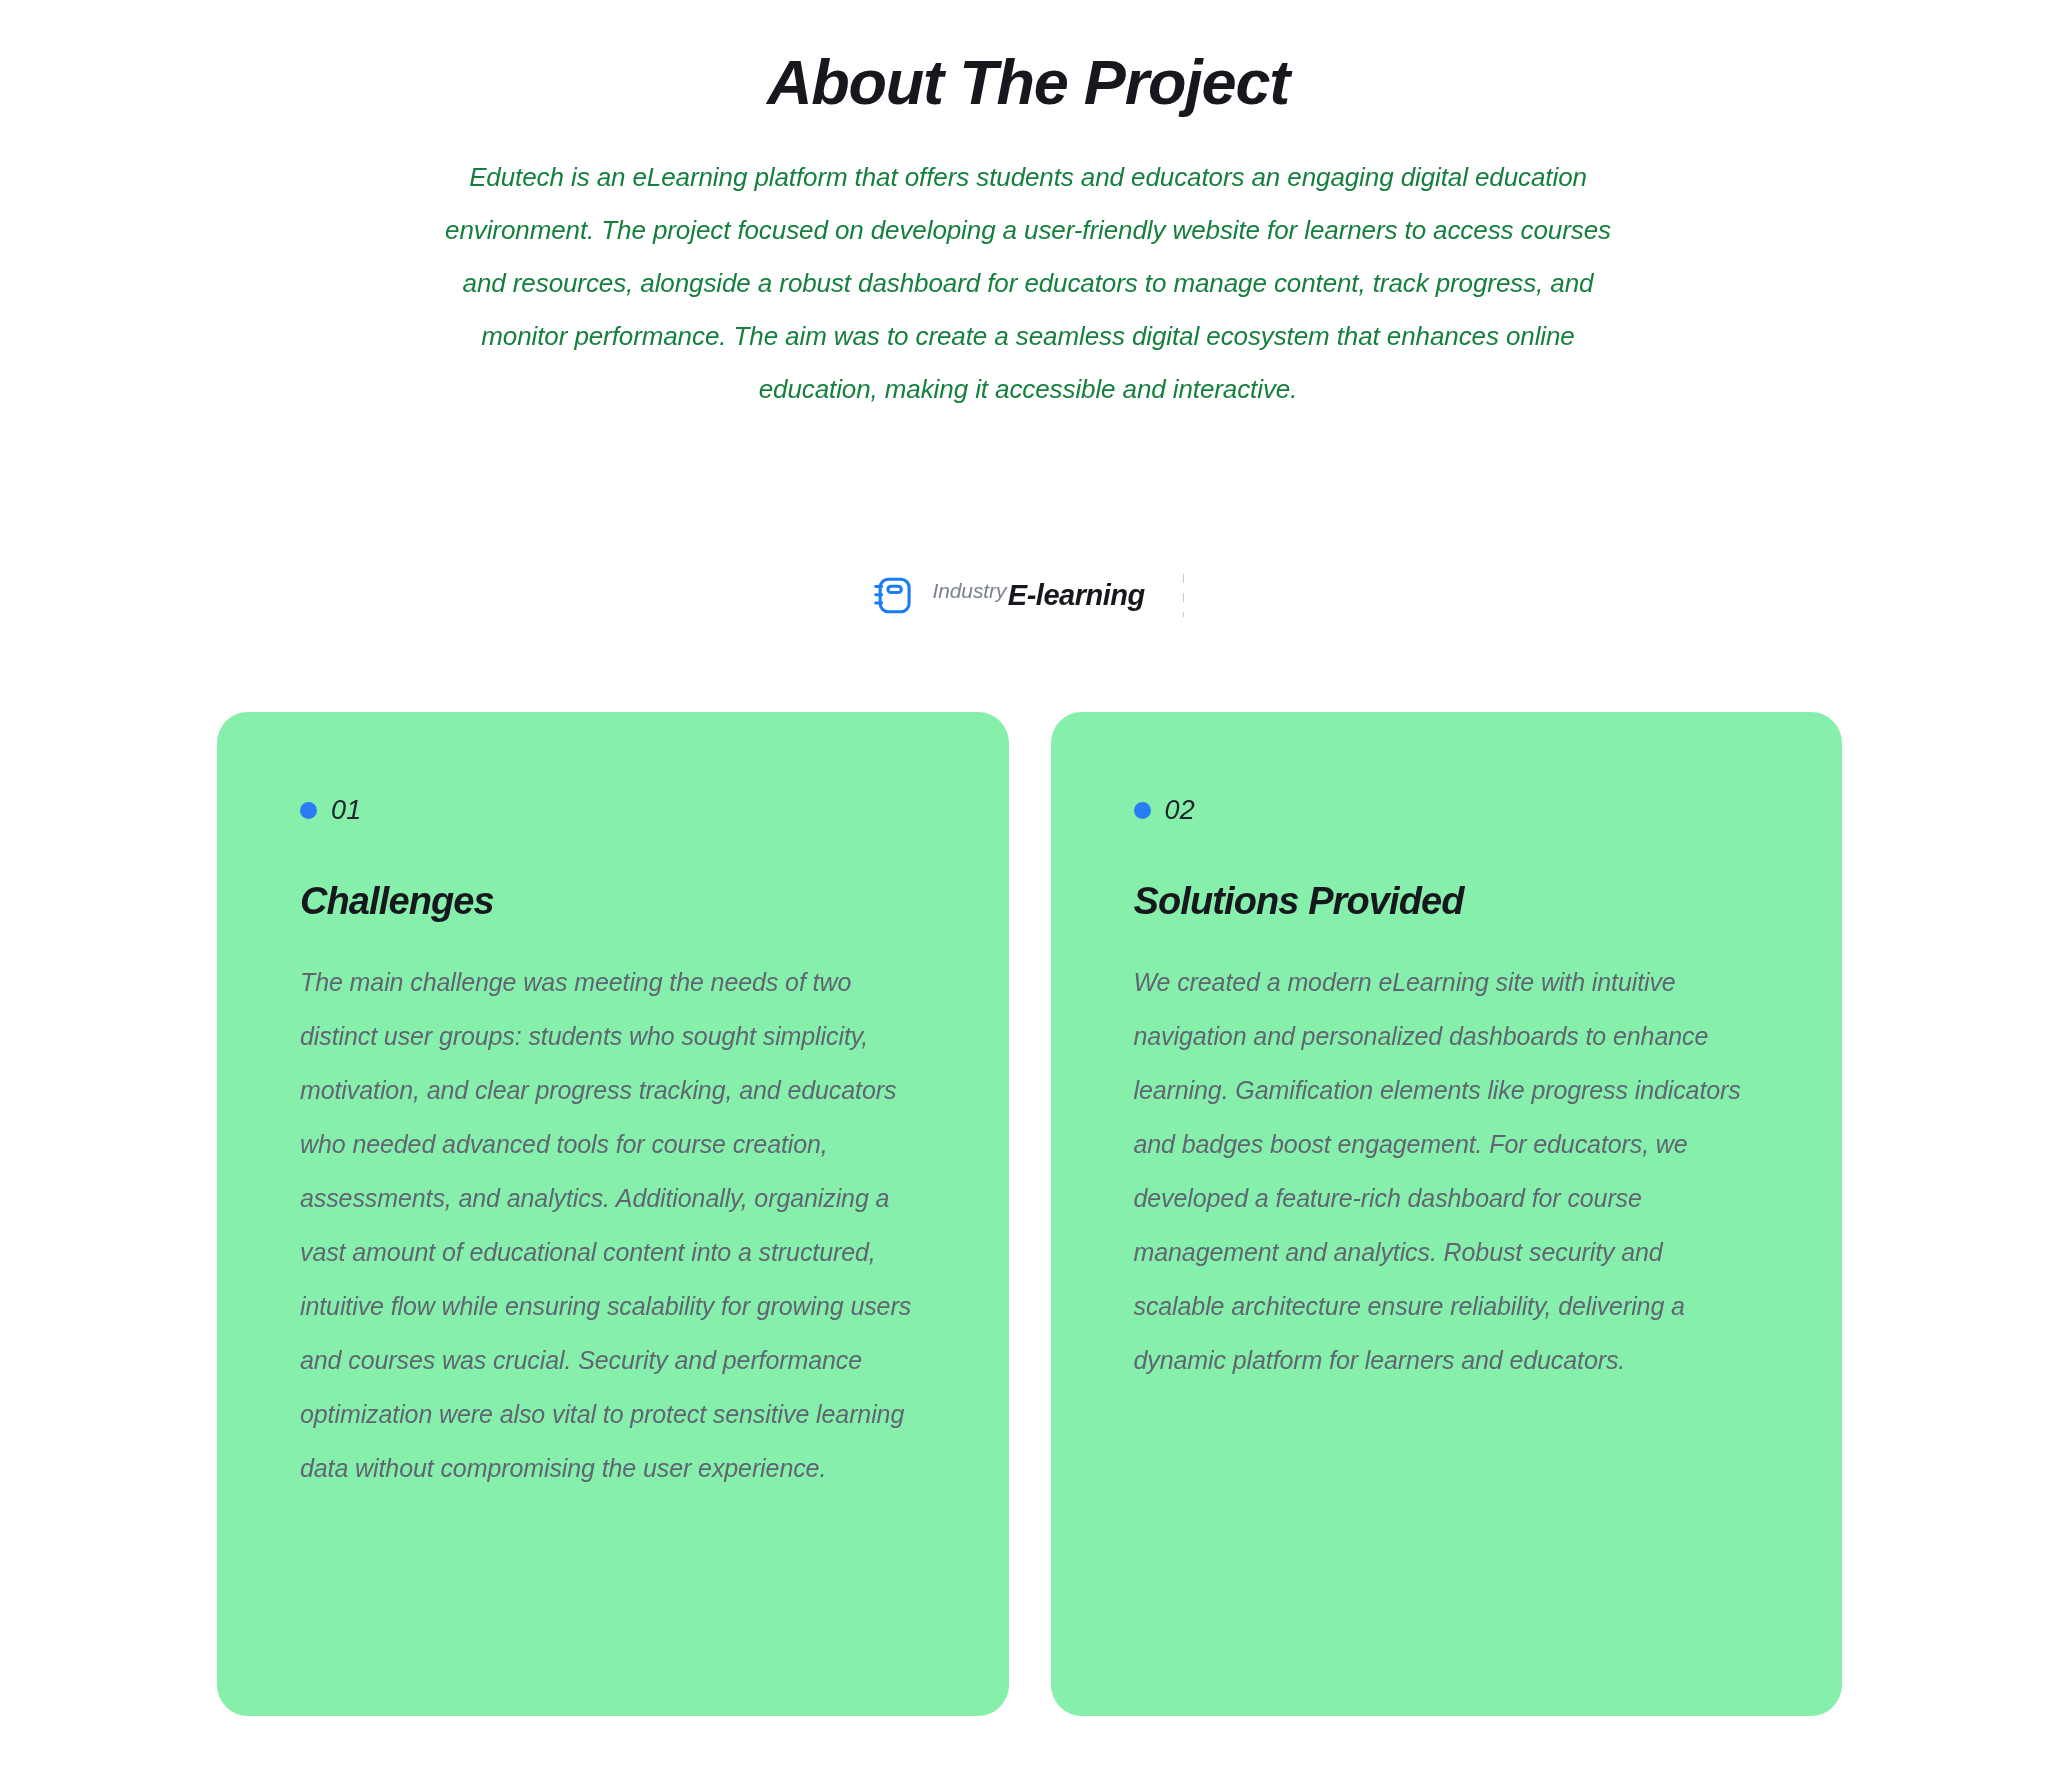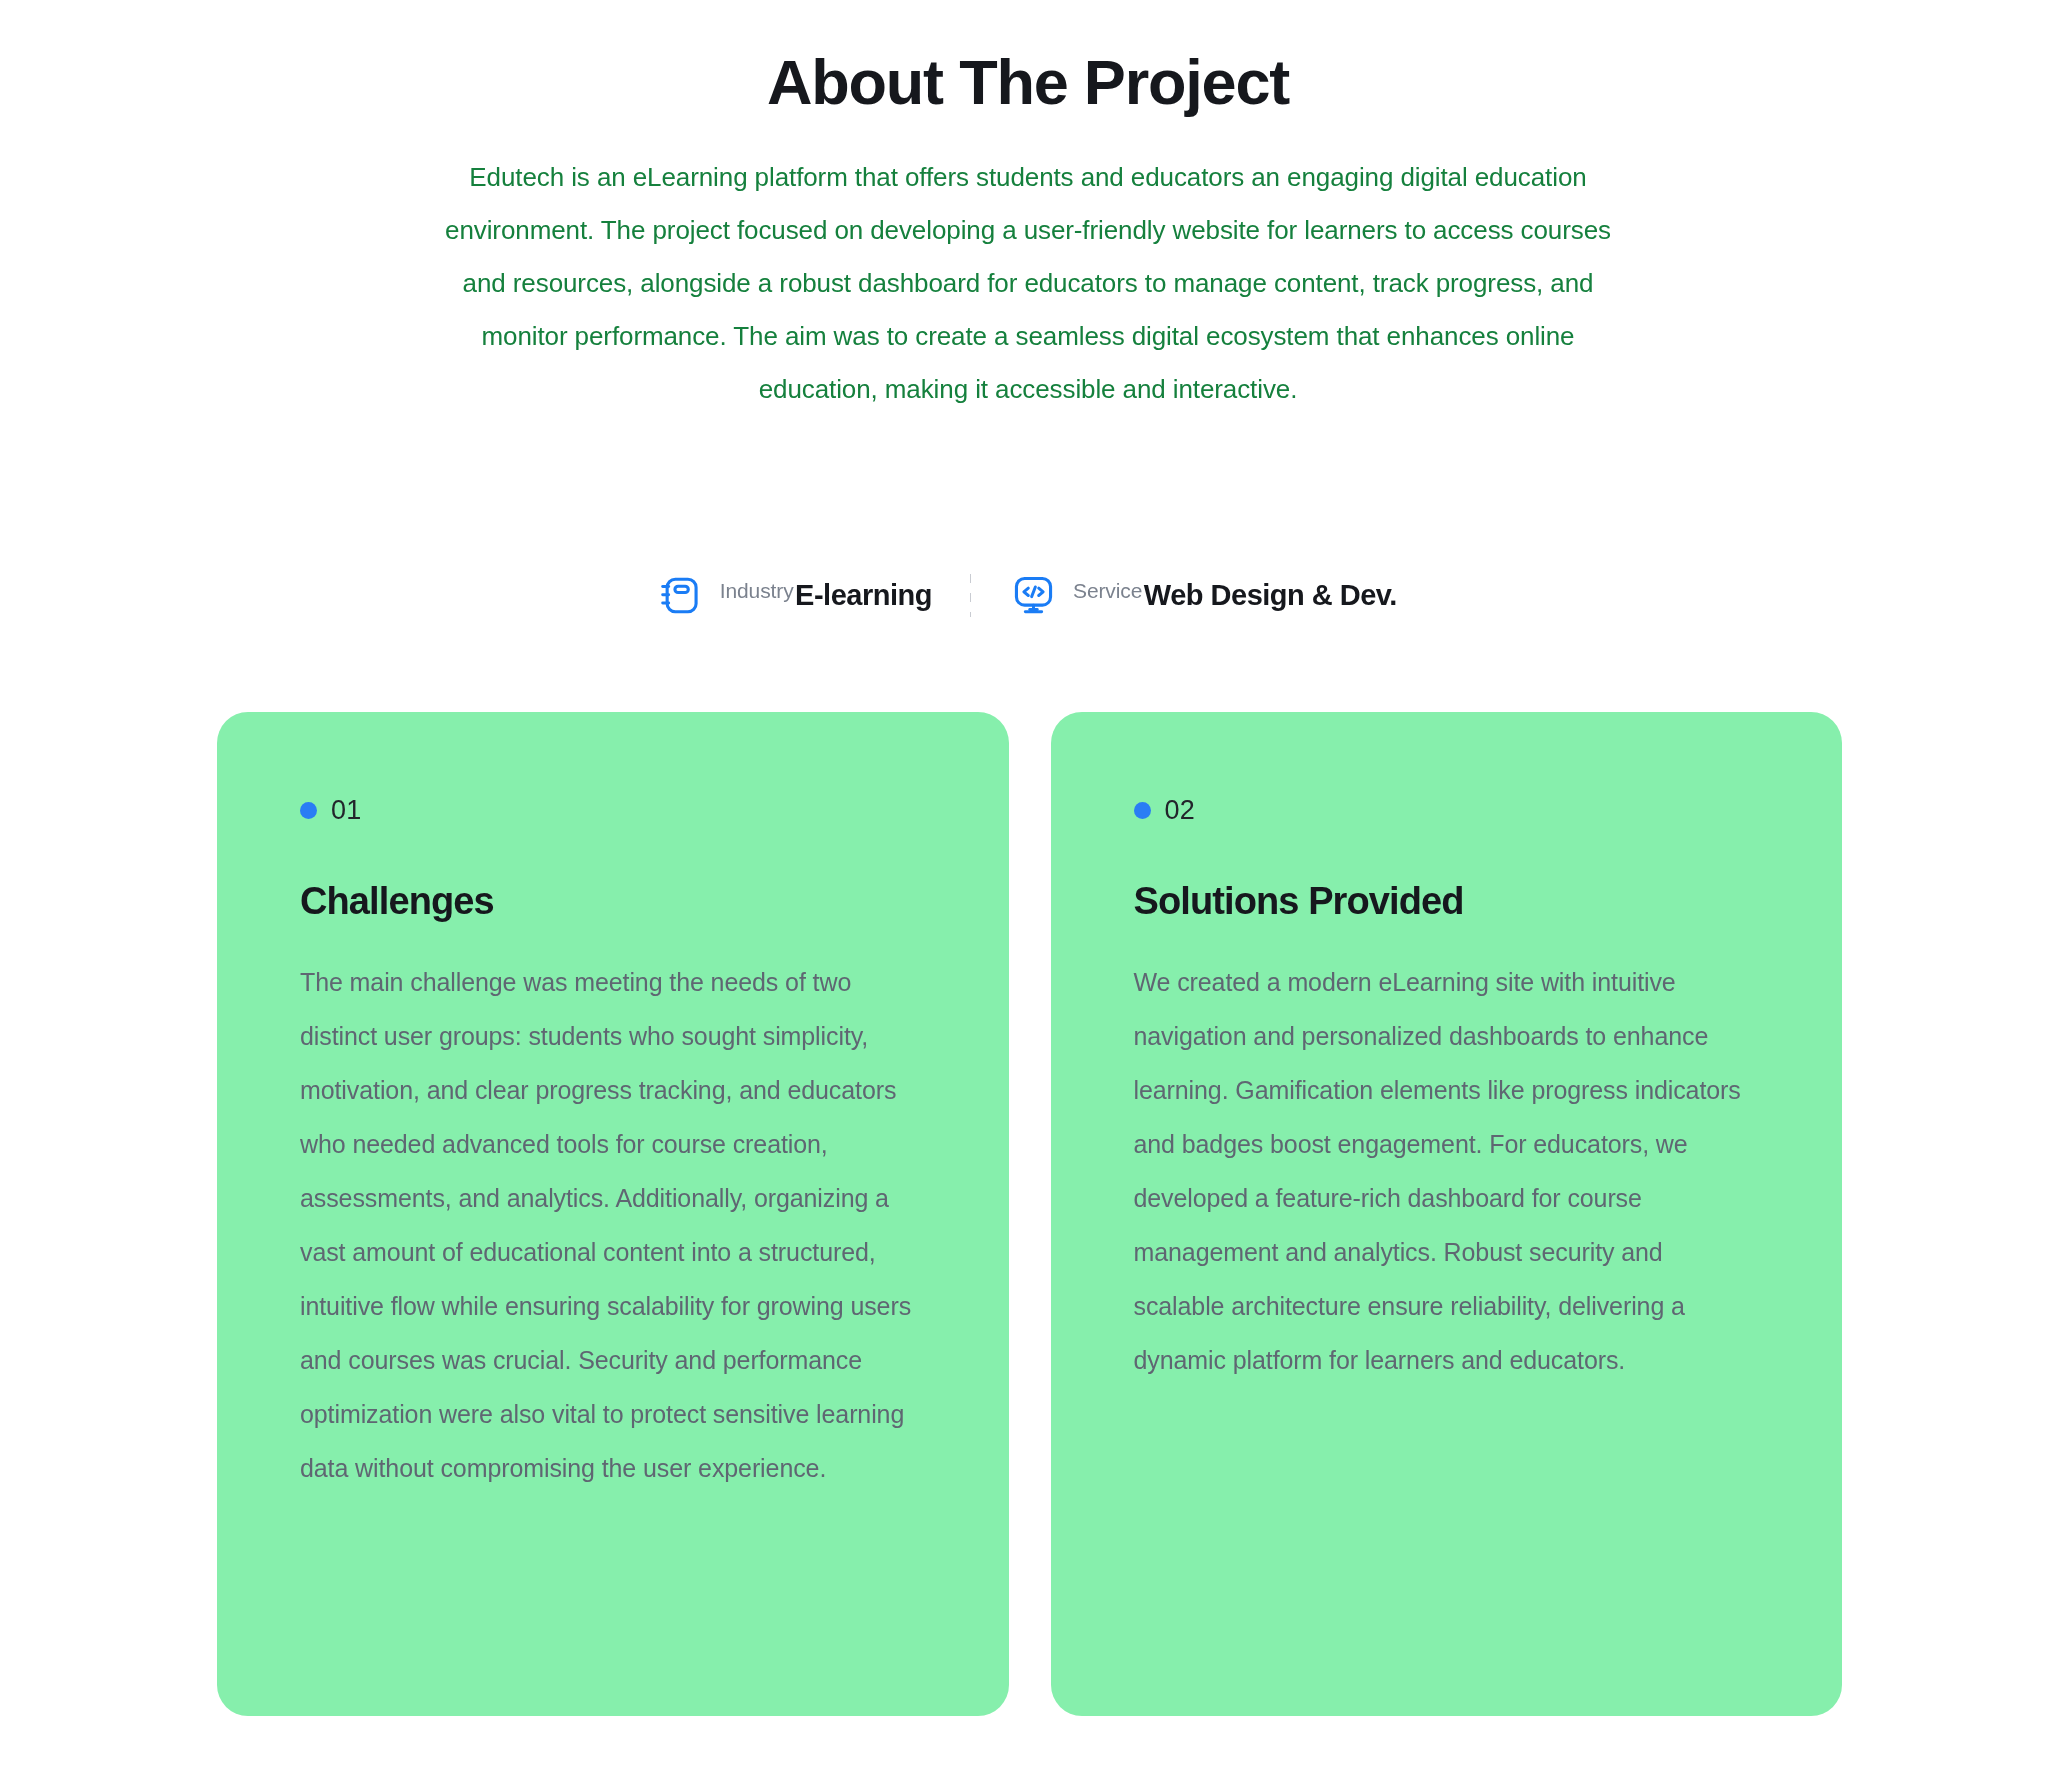--- a/index.html
+++ b/index.html
@@ -11,20 +11,21 @@
     font-family: "Liberation Sans", sans-serif;
     -webkit-font-smoothing: antialiased;
   }
 
   .page {
     position: relative;
     width: 1914px;
     height: 1787px;
     background: #ffffff;
     overflow: hidden;
+    font-style: italic;
   }
 
   
   .header {
     width: 2056px;
     padding-top: 48px;
     text-align: center;
   }
 
   .page-title {
@@ -189,37 +190,20 @@
         </svg>
       </span>
       <span class="meta-text">
         <span class="meta-label">Industry</span>
         <span class="meta-value">E-learning</span>
       </span>
     </div>
 
     <div class="meta-divider"></div>
 
-    <div class="meta-item service">
-      <span class="meta-icon">
-        <svg viewBox="0 0 58 58" fill="none" xmlns="http://www.w3.org/2000/svg">
-          <rect x="6" y="6" width="46" height="36" rx="11" stroke="currentColor" stroke-width="4.2"></rect>
-          <path d="M22 19 L16 24 L22 29" stroke="currentColor" stroke-width="4" stroke-linecap="round" stroke-linejoin="round"></path>
-          <path d="M36 19 L42 24 L36 29" stroke="currentColor" stroke-width="4" stroke-linecap="round" stroke-linejoin="round"></path>
-          <path d="M31.5 17.5 L26.5 30.5" stroke="currentColor" stroke-width="4" stroke-linecap="round"></path>
-          <path d="M29 42 V48" stroke="currentColor" stroke-width="4" stroke-linecap="round"></path>
-          <path d="M18 51 H40" stroke="currentColor" stroke-width="4" stroke-linecap="round"></path>
-          <path d="M24 48 Q29 48 34 48" stroke="currentColor" stroke-width="4" stroke-linecap="round"></path>
-        </svg>
-      </span>
-      <span class="meta-text">
-        <span class="meta-label">Service</span>
-        <span class="meta-value">Web Design &amp; Dev.</span>
-      </span>
-    </div>
 
   </div>
 
   <div class="cards">
 
     <div class="card">
       <div class="card-index">
         <span class="card-dot"></span>
         <span class="card-number">01</span>
       </div>

